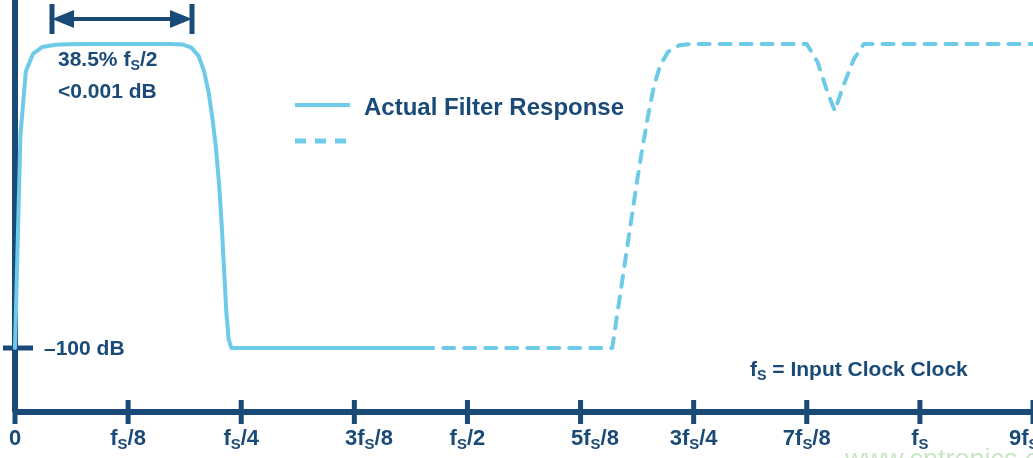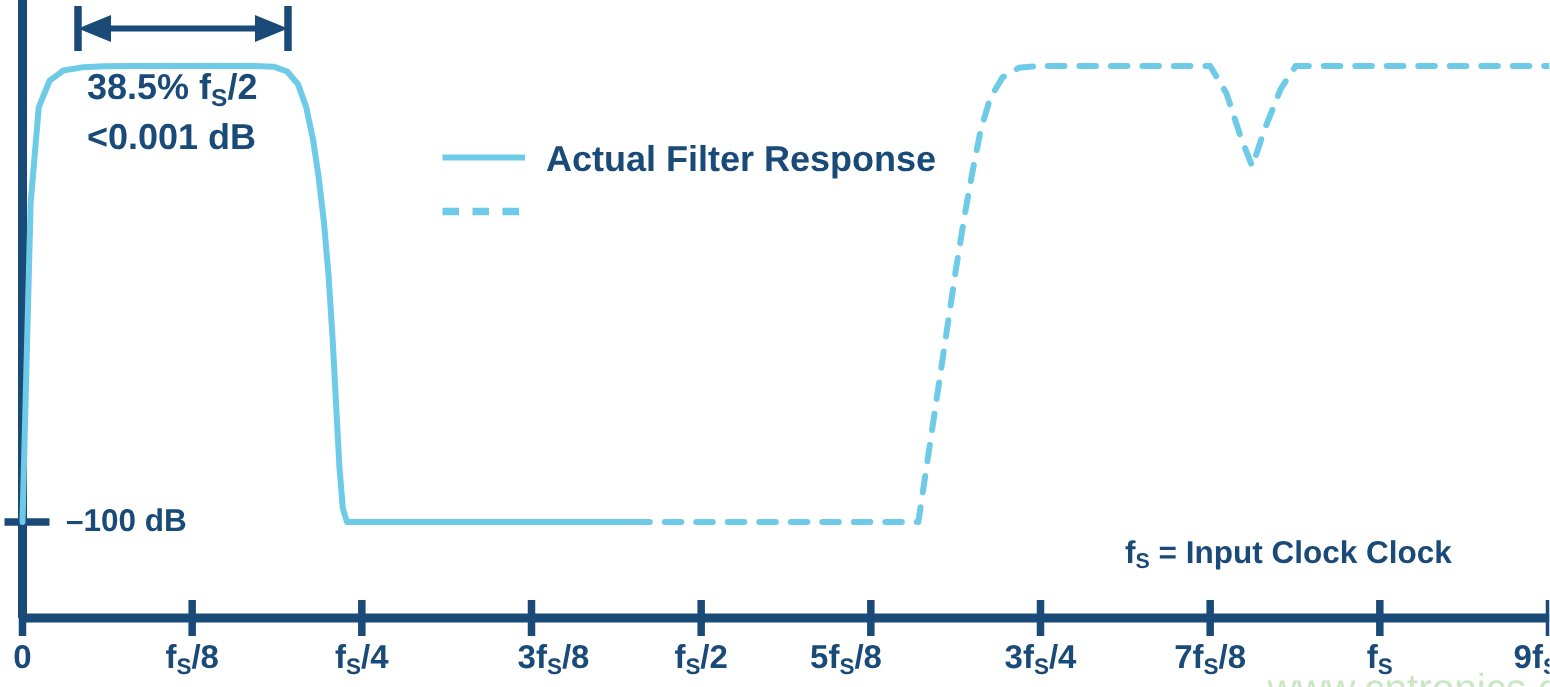--- a/index.html
+++ b/index.html
@@ -2,21 +2,21 @@
 <html><head>
 <meta charset="utf-8">
 <style>
   html,body{margin:0;padding:0;background:#ffffff;}
   body{width:1033px;height:458px;overflow:hidden;
        font-family:"Liberation Sans", sans-serif;}
   #stage{position:relative;width:1033px;height:458px;background:#ffffff;}
   #plot{position:absolute;left:0;top:0;width:1033px;height:458px;}
   .lbl{position:absolute;color:#1A4A77;font-weight:bold;white-space:nowrap;
        font-family:"Liberation Sans", sans-serif;}
-  .anno{font-size:24px;line-height:25px;}
+  .anno{font-size:21px;line-height:25px;}
   .floorlbl{font-size:21px;}
   .legendtxt{font-size:24px;}
   .fsnote{font-size:21px;}
   sub{font-size:0.68em;vertical-align:-0.28em;font-weight:bold;}
   .tick-label{position:absolute;color:#1A4A77;font-weight:bold;font-size:22px;
               transform:translateX(-50%);white-space:nowrap;}
   .watermark{position:absolute;color:#C9E7C2;font-size:27px;font-weight:normal;
              white-space:nowrap;font-family:"Liberation Sans", sans-serif;margin-top:20px;}
 </style>
 </head>
@@ -75,19 +75,19 @@
   <div class="lbl fsnote" style="left:750px;top:357px;"><span>f</span><sub>S</sub><span> = Input Clock Clock</span></div>
 
   <div class="watermark" style="left:845px;top:424px;">www.cntronics.com</div>
 
   <div id="xticklabels">
       <div class="tick-label" style="left: 15px; top: 425px; transform: translateX(-50%);">0</div>
       <div class="tick-label" style="left: 128.111px; top: 425px;">f<sub>S</sub>/8</div>
       <div class="tick-label" style="left: 241.222px; top: 425px; text-align: right;">f<sub>S</sub>/4</div>
       <div class="tick-label" style="left: 369px; top: 425px;">3f<sub>S</sub>/8</div>
       <div class="tick-label" style="left: 467.444px; top: 425px;">f<sub>S</sub>/2</div>
-      <div class="tick-label" style="left: 564px; top: 425px;">5f<sub>S</sub>/8</div>
+      <div class="tick-label" style="left: 595px; top: 425px;">5f<sub>S</sub>/8</div>
       <div class="tick-label" style="left: 693.667px; top: 425px;">3f<sub>S</sub>/4</div>
       <div class="tick-label" style="left: 806.778px; top: 425px;">7f<sub>S</sub>/8</div>
       <div class="tick-label" style="left: 919.889px; top: 425px;">f<sub>S</sub></div>
       <div class="tick-label" style="left: 1033px; top: 425px;">9f<sub>S</sub>/8</div>
     </div>
 </div>
 
 </body></html>

